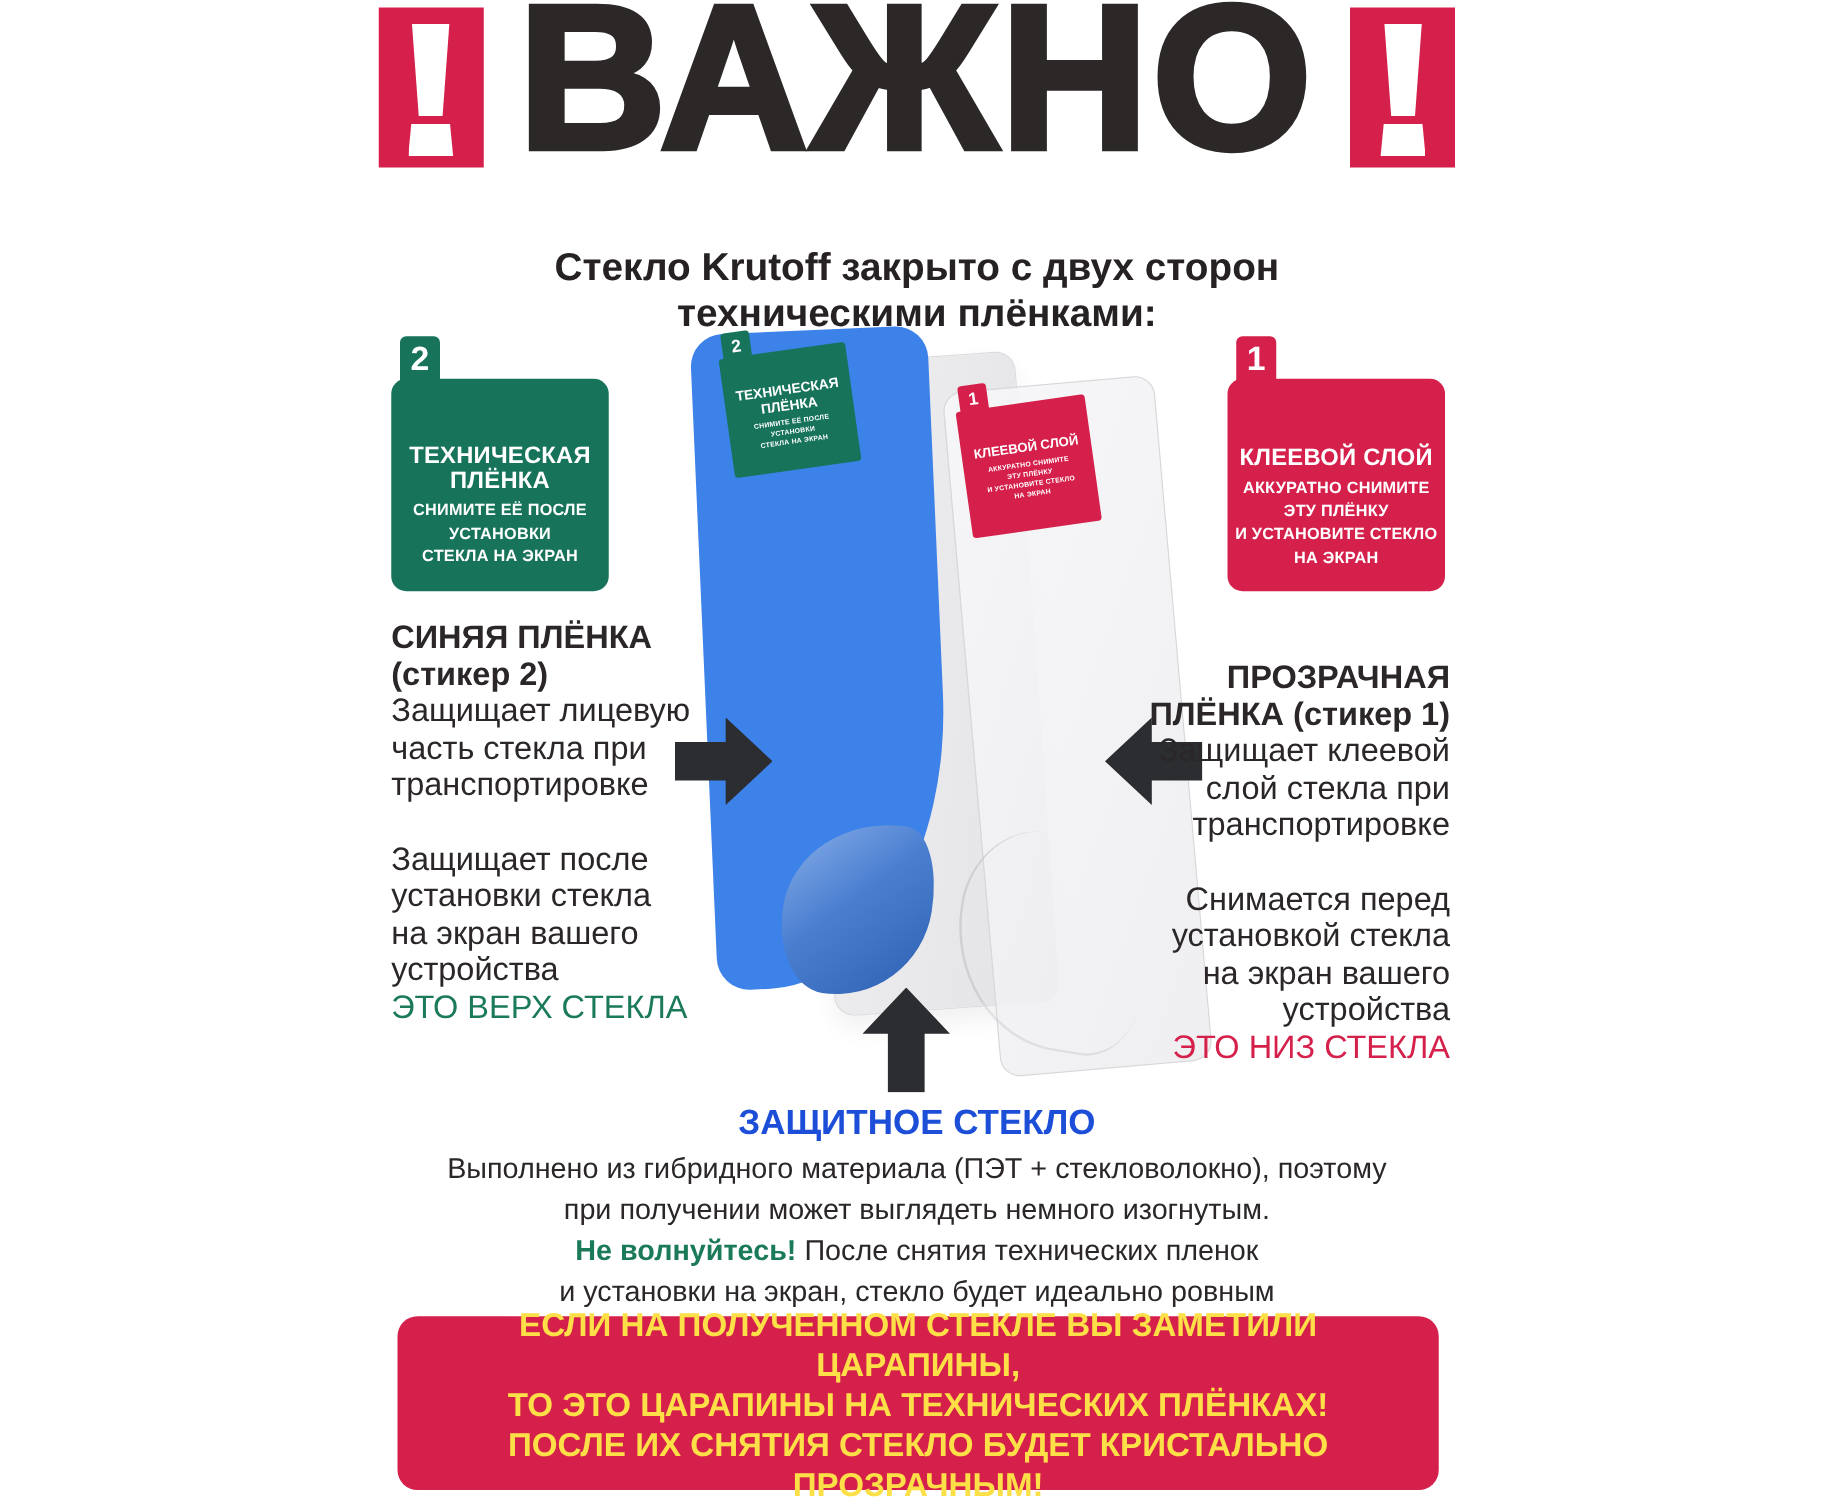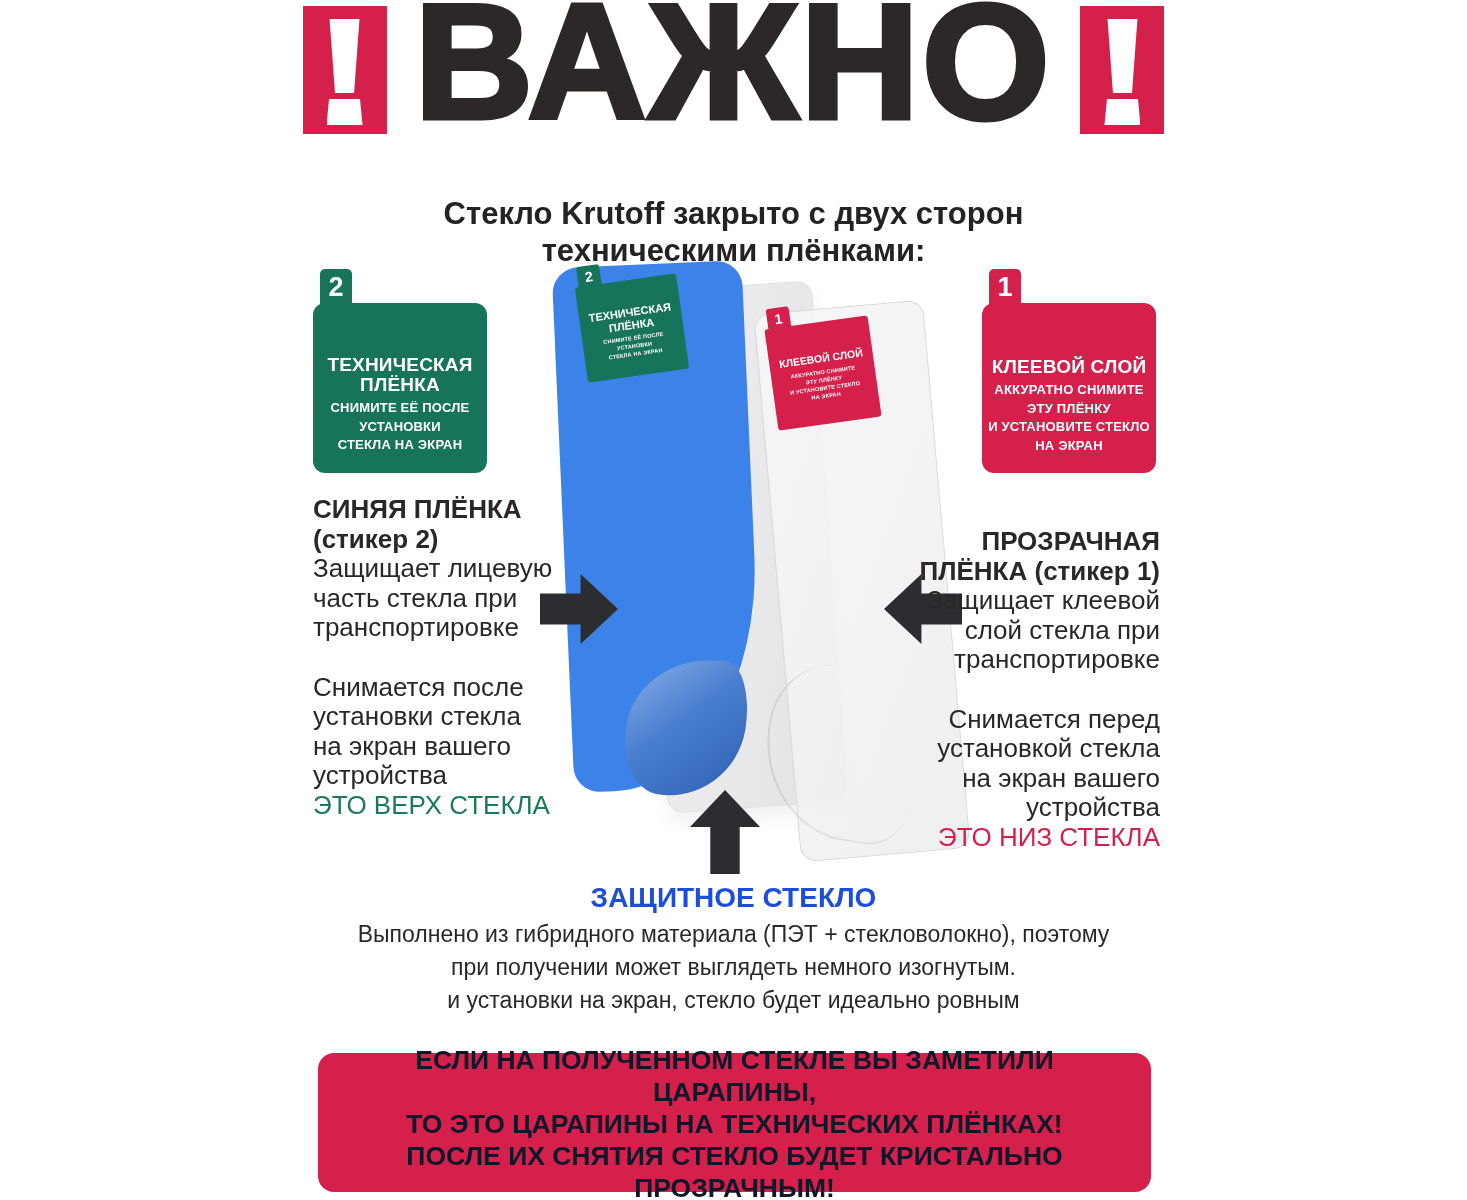--- a/index.html
+++ b/index.html
@@ -79,21 +79,21 @@
   .arrow-to-glass{left:690px;top:790px;width:70px;height:84px;
       clip-path:polygon(50% 0,100% 44%,71% 44%,71% 100%,29% 100%,29% 44%,0 44%);}
 
   
   .glass-title{position:absolute;top:882px;left:0;width:100%;text-align:center;font-size:28px;font-weight:bold;color:#1d4ed8;}
   .glass-para{position:absolute;top:918px;left:0;width:100%;text-align:center;font-size:23px;line-height:33px;color:#2b2728;}
   .glass-warn{color:#1b7a58;font-weight:bold;}
 
   
   .banner{position:absolute;left:318px;top:1053px;width:833px;height:139px;background:var(--red);border-radius:16px;
-          color:#0f172a;text-align:center;font-weight:bold;font-size:26.5px;line-height:32px;
+          color:#fde047;text-align:center;font-weight:bold;font-size:26.5px;line-height:32px;
           display:flex;flex-direction:column;justify-content:center;gap:0;box-sizing:border-box;padding:6px 20px 4px;}
 </style>
 </head>
 <body>
 
 <div class="canvas">
 
   <div class="header">
     <div class="bang-block">
       <div class="bang-bar"></div>
@@ -155,21 +155,21 @@
   <div class="arrow arrow-to-blue"></div>
   <div class="arrow arrow-to-clear"></div>
   <div class="arrow arrow-to-glass"></div>
 
   <div class="col col-left">
     <div class="col-heading pre">СИНЯЯ ПЛЁНКА
 (стикер 2)</div>
     <div class="para1 pre">Защищает лицевую
 часть стекла при
 транспортировке</div>
-    <div class="para2 pre">Снимается после
+    <div class="para2 pre">Защищает после
 установки стекла
 на экран вашего
 устройства</div>
     <div class="footnote green">ЭТО ВЕРХ СТЕКЛА</div>
   </div>
 
   <div class="col col-right">
     <div class="col-heading pre">ПРОЗРАЧНАЯ
 ПЛЁНКА (стикер 1)</div>
     <div class="para1 pre">Защищает клеевой
@@ -179,20 +179,21 @@
 установкой стекла
 на экран вашего
 устройства</div>
     <div class="footnote red">ЭТО НИЗ СТЕКЛА</div>
   </div>
 
   <div class="glass-title">ЗАЩИТНОЕ СТЕКЛО</div>
   <div class="glass-para">
     <div>Выполнено из гибридного материала (ПЭТ + стекловолокно), поэтому</div>
     <div>при получении может выглядеть немного изогнутым.</div>
+    <div><span class="glass-warn">Не волнуйтесь!</span><span> После снятия технических пленок</span></div>
     <div>и установки на экран, стекло будет идеально ровным</div>
   </div>
 
   <div class="banner">
     <div>ЕСЛИ НА ПОЛУЧЕННОМ СТЕКЛЕ ВЫ ЗАМЕТИЛИ ЦАРАПИНЫ,</div>
     <div>ТО ЭТО ЦАРАПИНЫ НА ТЕХНИЧЕСКИХ ПЛЁНКАХ!</div>
     <div>ПОСЛЕ ИХ СНЯТИЯ СТЕКЛО БУДЕТ КРИСТАЛЬНО ПРОЗРАЧНЫМ!</div>
   </div>
 
 </div>

